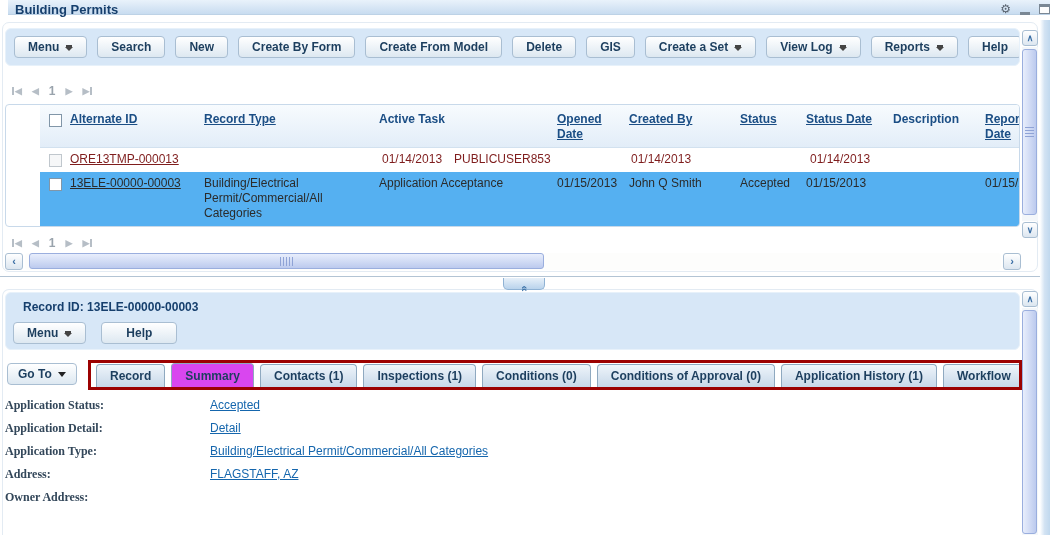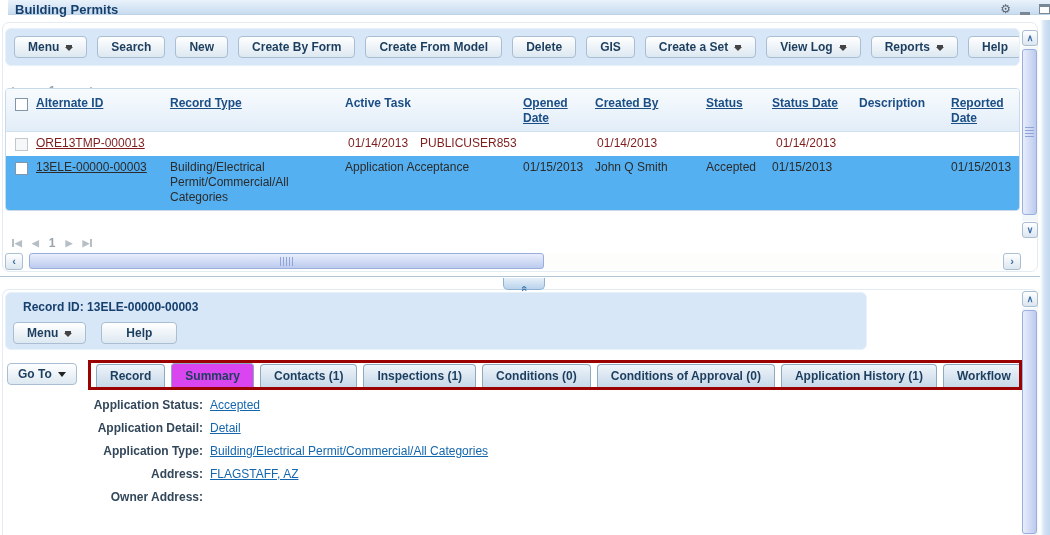--- a/index.html
+++ b/index.html
@@ -62,22 +62,22 @@
   .pg-icon { color:#b6bec6; font-size:9px; line-height:12px; cursor:default; }
   .pg-first::before, .pg-last::after {
     content:""; display:inline-block; width:2px; height:8px; background:#b6bec6;
     vertical-align:-1px;
   }
   .pg-first::before { margin-right:1px; }
   .pg-last::after { margin-left:1px; }
 
   
   .grid {
-    position:absolute; left:5px; top:88px; width:1015px;
-    border:1px solid #c8d9ea; border-radius:4px; background:#fff; overflow:hidden;
+    position:absolute; left:5px; top:104px; width:1015px;
+    border:1px solid #c8d9ea; border-radius:4px; background:#fff; overflow:hidden;padding-left:34px;
   }
   .grow { display:flex; align-items:flex-start; font-size:12px; }
   .ghead {
     background:linear-gradient(#f7fbfe, #e2edf8);
     border-bottom:1px solid #d2e1ef; padding:7px 0 5px;
   }
   .hcell, .cell { flex:0 0 auto; padding-right:6px; line-height:15px; }
   .c-cb   { width:30px; padding-left:9px; }
   .c-alt  { width:134px; }
   .c-type { width:175px; }
@@ -142,21 +142,21 @@
   .splitter-tab {
     position:absolute; left:503px; top:278px; width:42px; height:12px;
     background:linear-gradient(#e7f0f9,#b9d3ec); border:1px solid #8fb2d4; border-top:none;
     border-radius:0 0 5px 5px; text-align:center; cursor:pointer;
   }
   .chev-up { display:inline-block; transform:rotate(90deg); color:#3f74a8; font-size:11px;
     font-weight:bold; line-height:9px; }
 
   
   .rec-panel {
-    position:absolute; left:5px; top:292px; width:862px; height:58px;
+    position:absolute; left:5px; top:292px; width:1015px; height:58px;
     background:#d7e7f7; border-radius:6px; border:1px solid #e7f1fa;
   }
   .rec-id { position:absolute; left:17px; top:7px; font-size:12px; font-weight:bold; color:#163f6d; }
   .rec-btns { position:absolute; left:7px; top:29px; display:flex; gap:15px; }
   .btn.help-pad { padding:3px 24px; }
 
   
   .goto-btn {
     position:absolute; left:7px; top:363px;
     background:linear-gradient(#ffffff,#dde8f1); border:1px solid #a9bed2; border-radius:4px;
@@ -174,21 +174,21 @@
     flex:0 0 auto; height:23px;
     background:linear-gradient(#eef4fa,#c7d8e9); border:1px solid #8fa9c0; border-bottom:none;
     border-radius:4px 4px 0 0; padding:4px 13px 0; font-size:12px; font-weight:bold; color:#1c3e5e;
     white-space:nowrap; cursor:pointer;
   }
   .tab.active { background:#d946ef; height:24px; padding-top:5px; }
 
   
   .fields { position:absolute; left:5px; top:397px; width:1010px; }
   .frow { display:flex; margin-bottom:6px; line-height:17px; font-size:12px; }
-  .flabel { width:205px; text-align:right; font-weight:bold; color:#33475a; padding-right:7px; flex:0 0 auto; }
+  .flabel { width:205px; text-align:left; font-weight:bold; color:#33475a; padding-right:7px; flex:0 0 auto;font-family:Liberation Serif, serif; }
   .fvalue { color:#1566ad; }
   .fvalue.link { text-decoration:underline; cursor:pointer; }
 
   
   .right-strip { position:absolute; left:1040px; top:20px; width:10px; height:515px;
     background:linear-gradient(90deg,#ffffff,#d3e3f3 45%,#c0d8ee); }
 </style>
 </head>
 <body>
 

